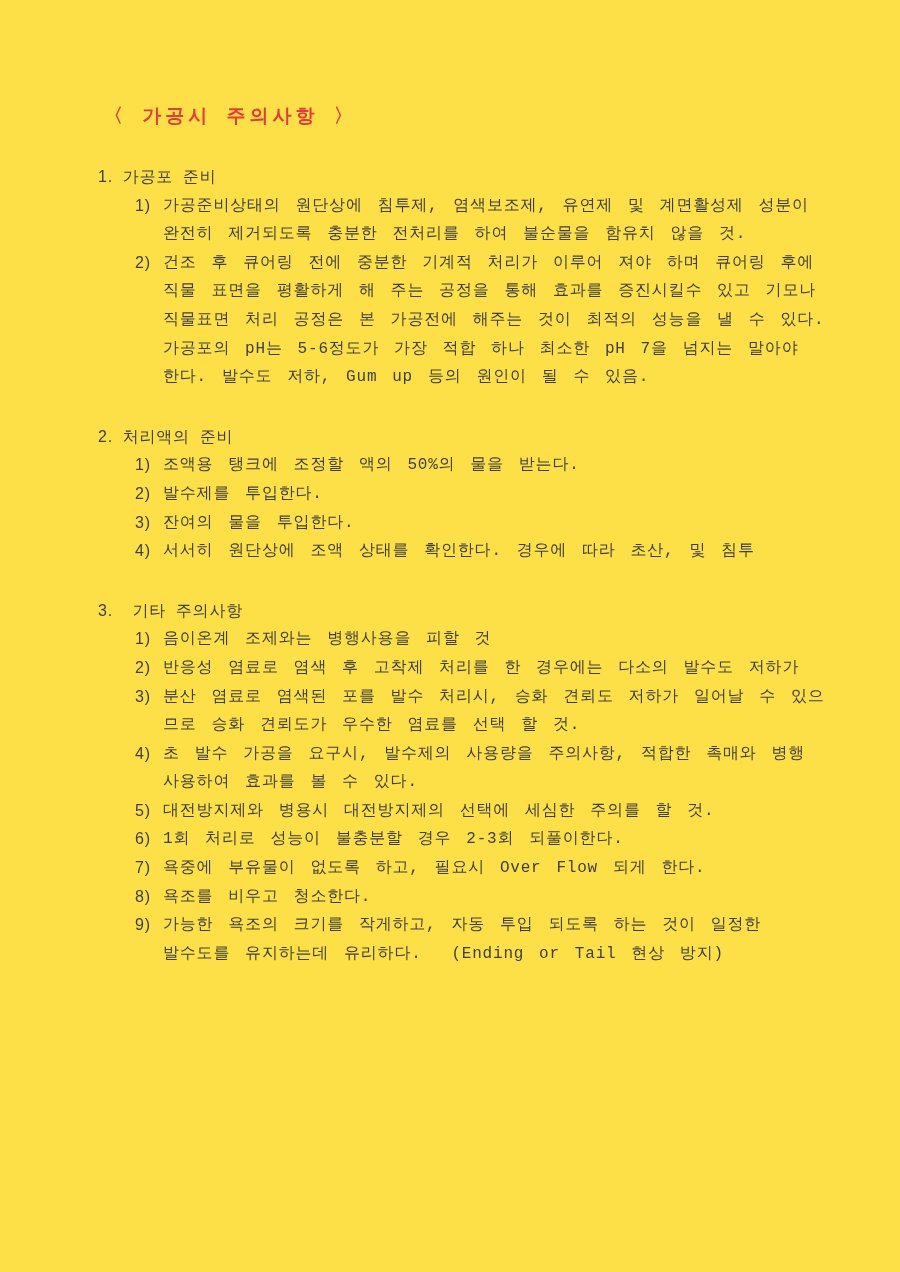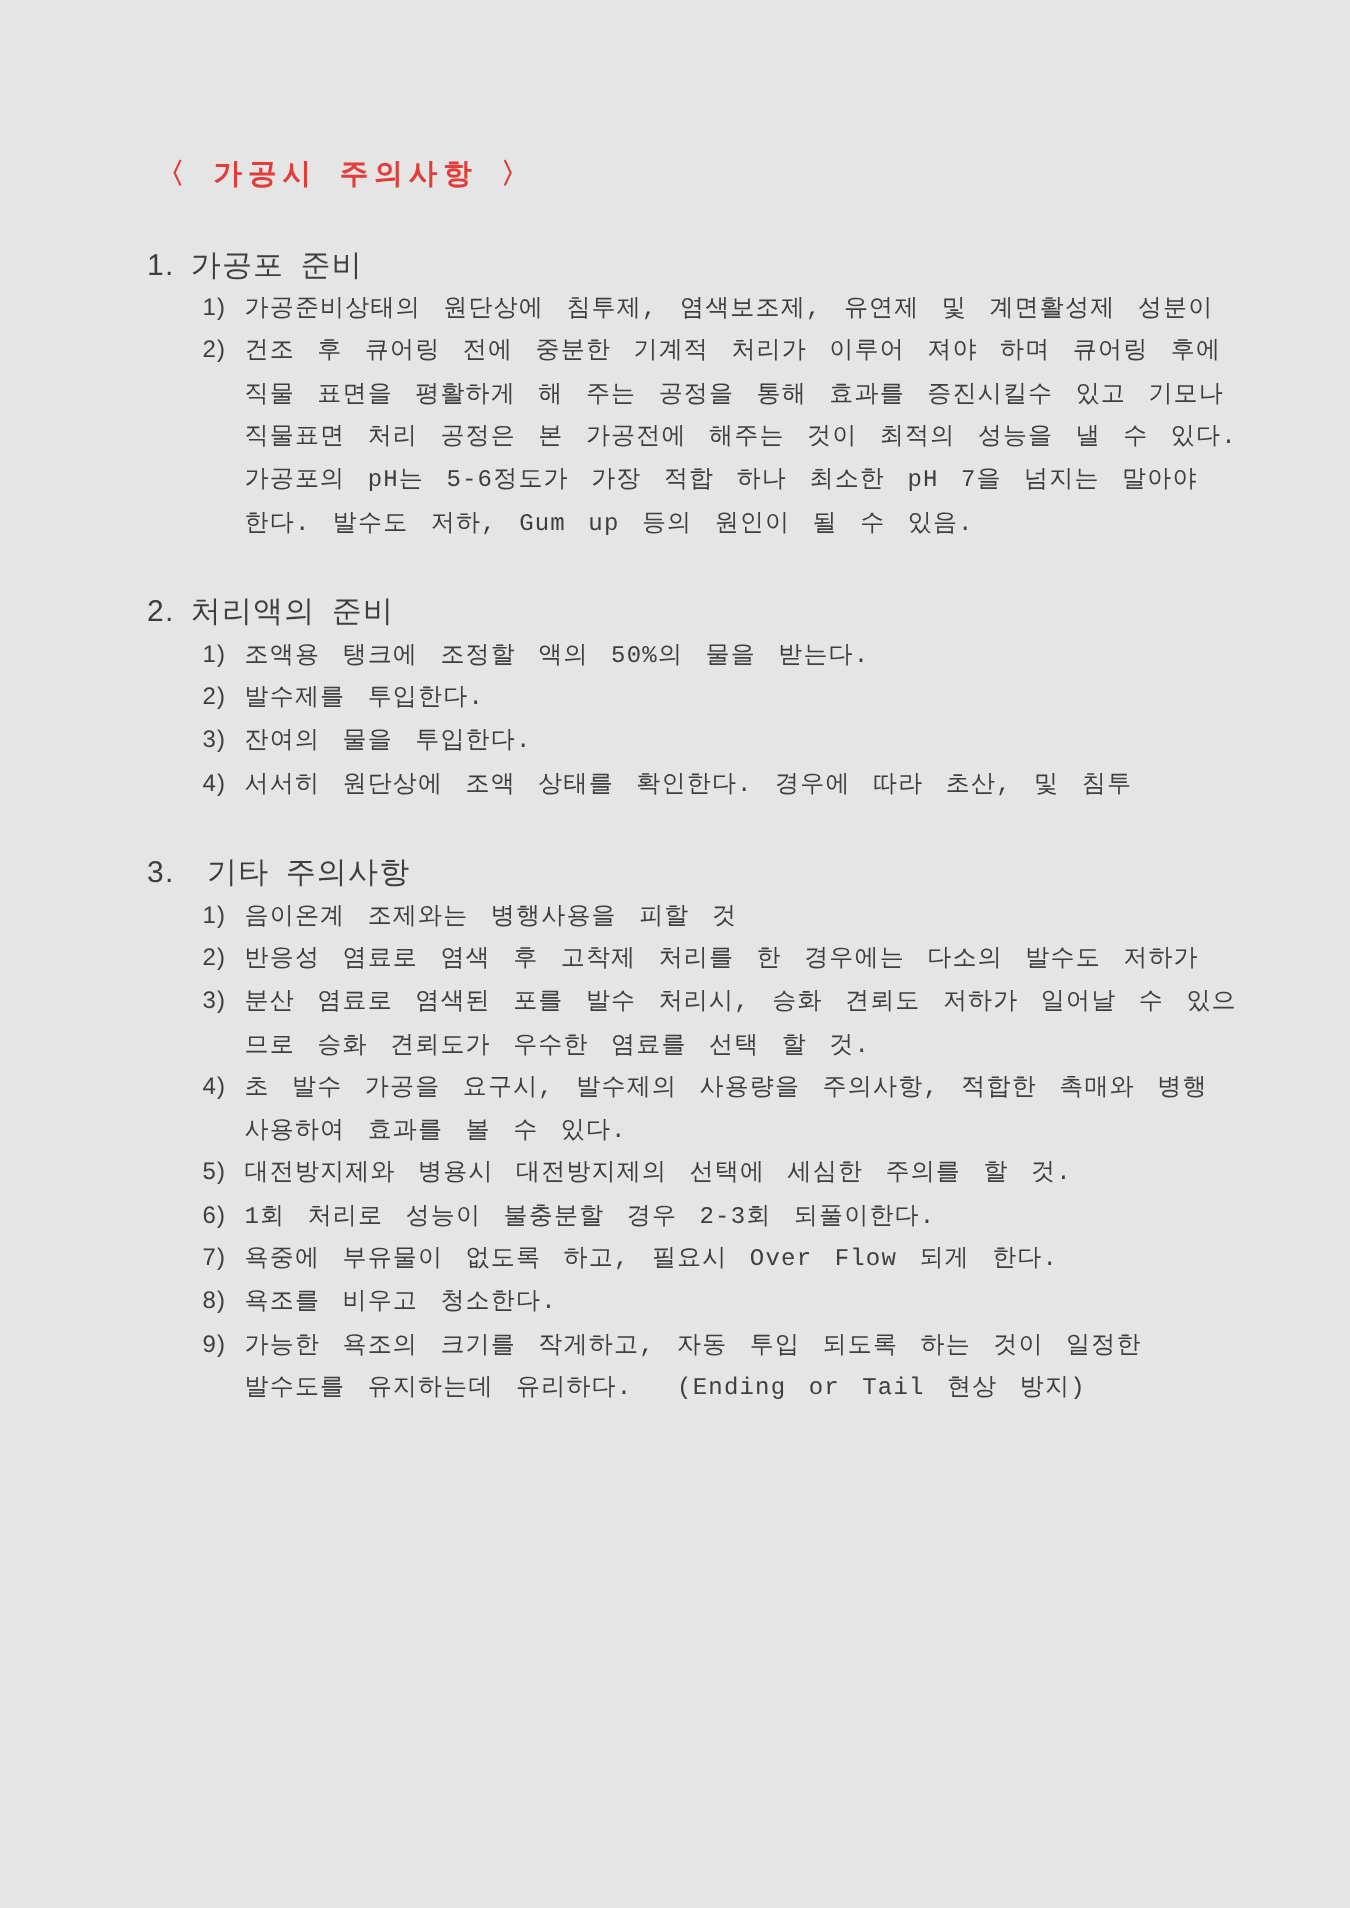--- a/index.html
+++ b/index.html
@@ -4,21 +4,21 @@
 <style>
   html, body {
     margin: 0;
     padding: 0;
     background: #ffffff;
   }
   .page {
     position: relative;
     width: 900px;
     height: 1272px;
-    background: #e5e5e5;
+    background: #fde047;
     font-family: "Liberation Sans", sans-serif;
     color: #3e3e3e;
     overflow: hidden;
     box-sizing: border-box;
     padding-top: 103px;
   }
   .title {
     margin: 0 0 0 104px;
     font-size: 19px;
     font-weight: bold;
@@ -31,21 +31,21 @@
     font-size: 16px;
     line-height: 28.6px;
     letter-spacing: 0.8px;
     word-spacing: 4.5px;
   }
   .section + .section {
     margin-top: 31px;
   }
   .section-heading {
     margin: 0 0 0 98px;
-    font-size: 20px;
+    font-size: 16px;
     font-weight: normal;
     white-space: pre;
   }
   .item {
     display: flex;
     margin-left: 135px;
     align-items: flex-start;
   }
   .item-num {
     flex: 0 0 28px;
@@ -64,20 +64,21 @@
 
 <div class="page" style="color: rgb(62, 62, 62);">
   <h1 class="title" style="color: rgb(226, 61, 58);">〈 가공시 주의사항 〉</h1>
   <main class="doc" id="doc">
       <section class="section">
         <h2 class="section-heading">1. 가공포 준비</h2>
         <div class="item">
           <span class="item-num">1)</span>
           <div class="item-text">
             <div class="line">가공준비상태의 원단상에 침투제, 염색보조제, 유연제 및 계면활성제 성분이</div>
+            <div class="line">완전히 제거되도록 충분한 전처리를 하여 불순물을 함유치 않을 것.</div>
           </div>
         </div>
         <div class="item">
           <span class="item-num">2)</span>
           <div class="item-text">
             <div class="line">건조 후 큐어링 전에 중분한 기계적 처리가 이루어 져야 하며 큐어링 후에</div>
             <div class="line">직물 표면을 평활하게 해 주는 공정을 통해 효과를 증진시킬수 있고 기모나</div>
             <div class="line">직물표면 처리 공정은 본 가공전에 해주는 것이 최적의 성능을 낼 수 있다.</div>
             <div class="line">가공포의 pH는 5-6정도가 가장 적합 하나 최소한 pH 7을 넘지는 말아야</div>
             <div class="line">한다. 발수도 저하, Gum up 등의 원인이 될 수 있음.</div>

